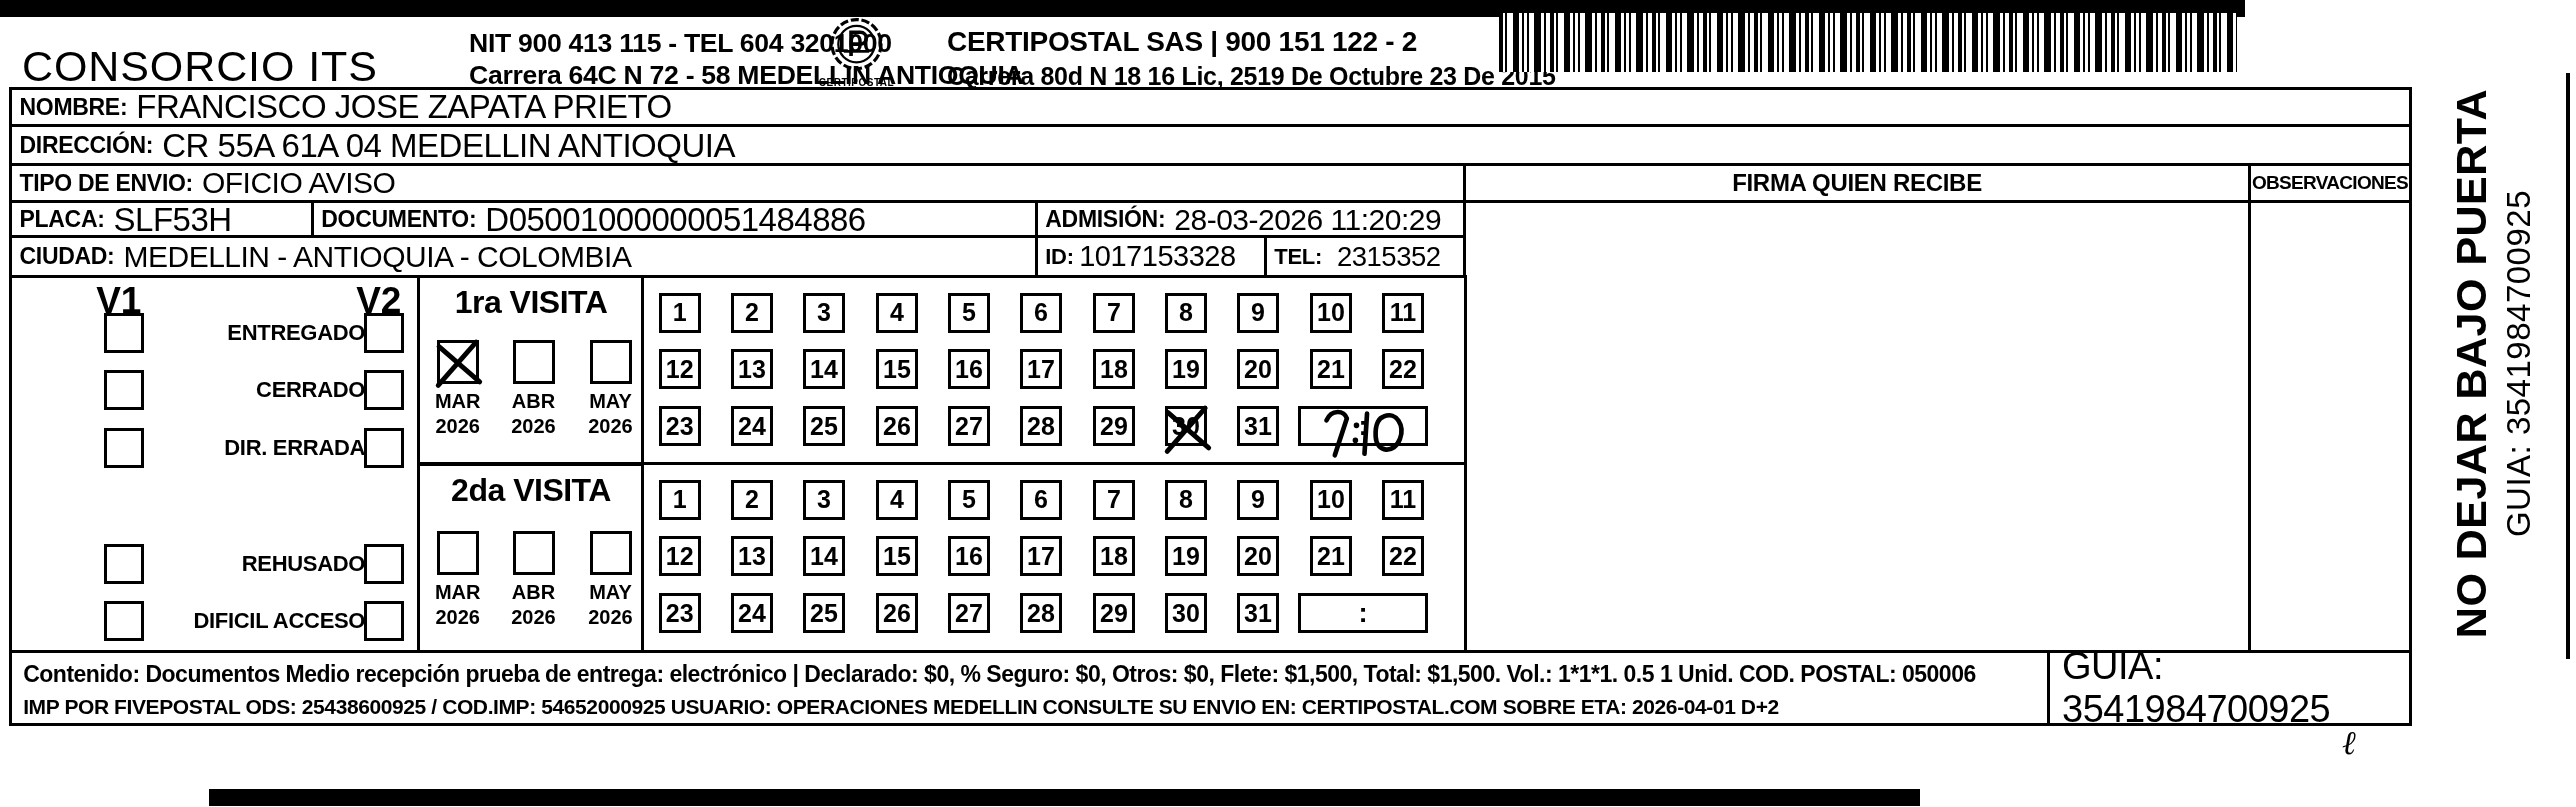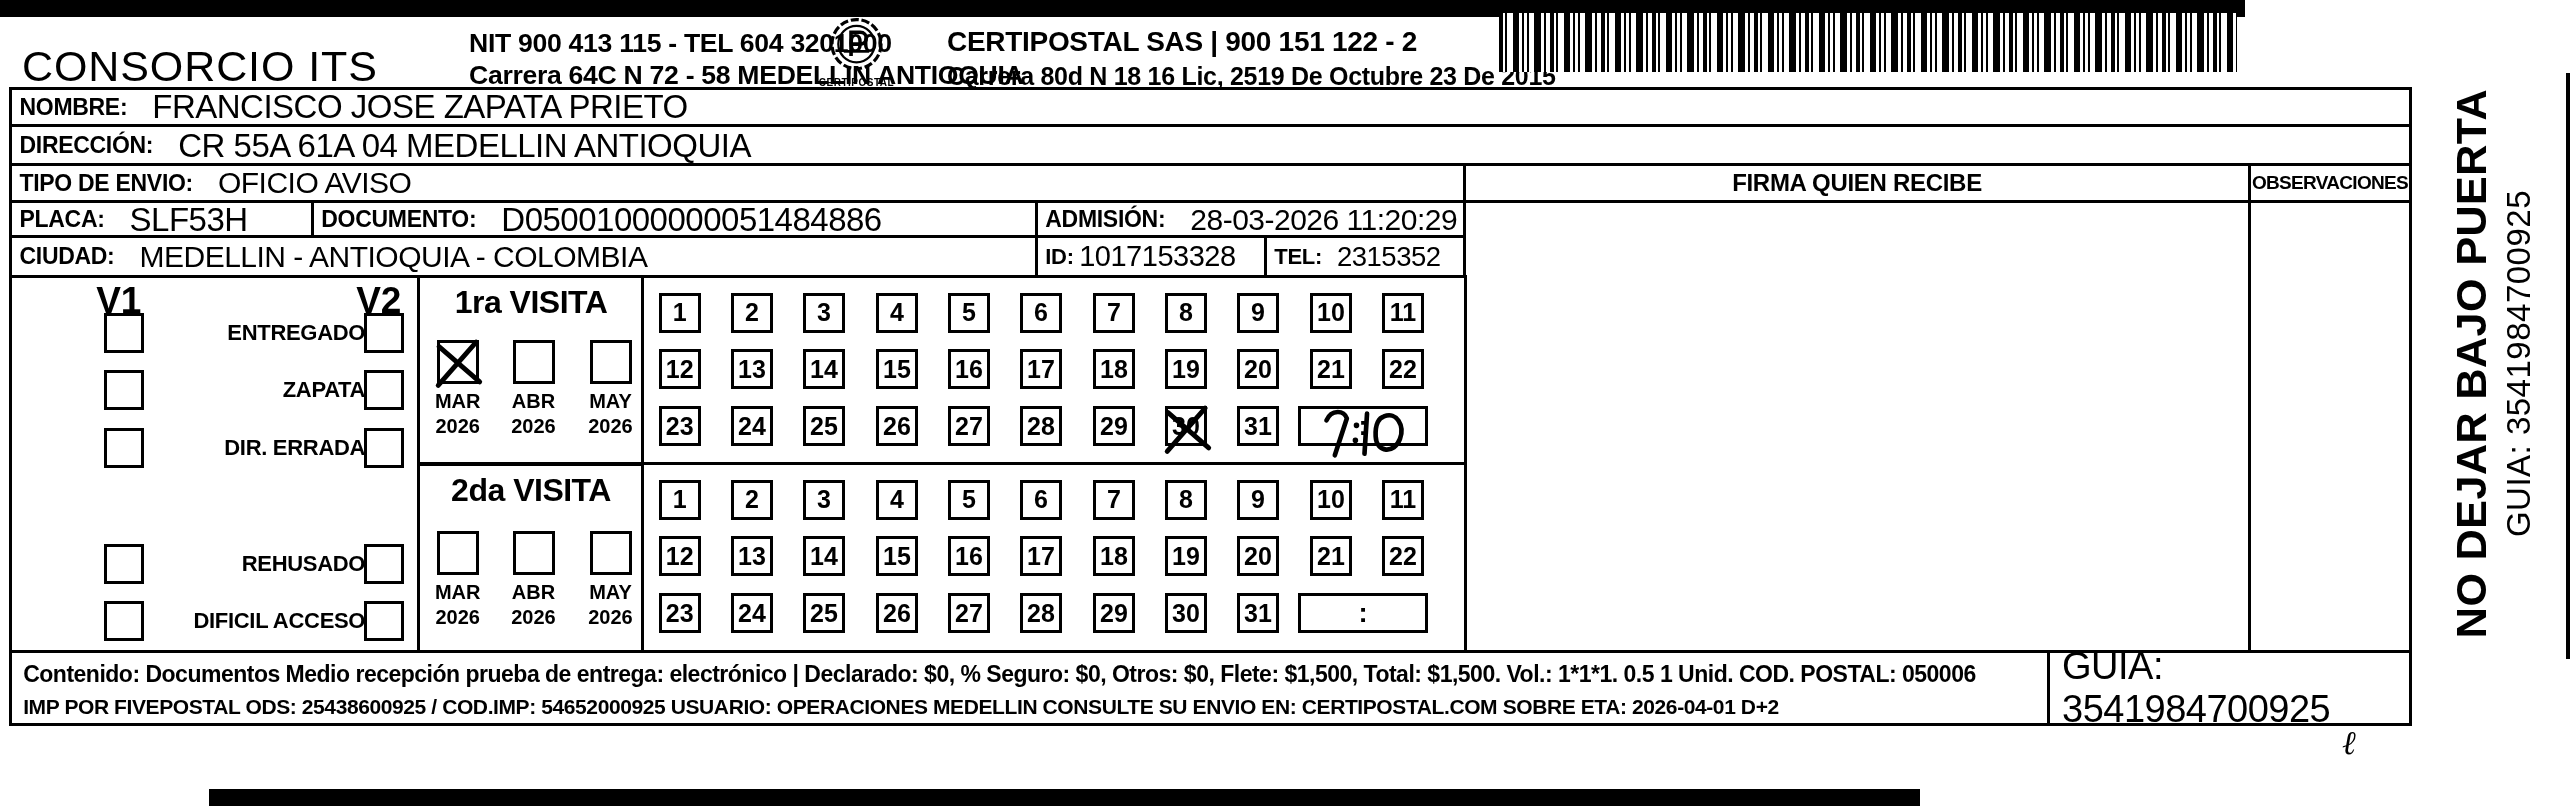--- a/index.html
+++ b/index.html
@@ -1,21 +1,21 @@
 <!DOCTYPE html>
 <html style="font-size:14.7px"><head>
 <meta charset="utf-8">
 <style>
   html,body{margin:0;padding:0;background:#fff;}
   .page{position:relative;width:2576px;height:808px;background:#fff;overflow:hidden;
         font-family:"Liberation Sans",sans-serif;color:#000;}
   .abs{position:absolute;}
   .bar{position:absolute;background:#000;}
   .cell{position:absolute;box-sizing:border-box;border:3.7px solid #000;background:#fff;
-        display:flex;align-items:center;padding:0 7.3px;gap:25px;overflow:hidden;}
+        display:flex;align-items:center;padding:0 7.3px;gap:9px;overflow:hidden;}
   .lbl{font-weight:bold;font-size:23px;letter-spacing:-0.3px;white-space:nowrap;}
   .val{font-size:33px;white-space:nowrap;letter-spacing:-0.5px;}
   .val-sm{font-size:30px;}
   .hdrcell{justify-content:center;padding:12px;}
   .hdrtxt{font-weight:bold;font-size:24px;letter-spacing:-0.3px;white-space:nowrap;}
   .company{font-size:43px;letter-spacing:0.9px;white-space:nowrap;}
   .hmeta{font-weight:bold;font-size:26.6px;white-space:nowrap;letter-spacing:-0.3px;}
   .barcode{position:absolute;background:repeating-linear-gradient(90deg,
      #000 0 3.7px,#fff 3.7px 6.4px,#000 6.4px 8.2px,#fff 8.2px 13.7px,#000 13.7px 20px,#fff 20px 23px,
      #000 23px 25px,#fff 25px 28px,#000 28px 30px,#fff 30px 35px,#000 35px 42px,#fff 42px 45px,
@@ -139,21 +139,21 @@
     <div class="abs" style="left:84px;top:1.8px;font-weight:bold;font-size:37px;">V1</div>
     <div class="abs" style="left:344px;top:1.8px;font-weight:bold;font-size:37px;">V2</div>
     <div class="abs" style="left:0;top:0;width:100%;height:100%;">
         <div class="status-row" style="top: 35px;">
           <span class="cbx" style="position: absolute; left: 92px; top: 0px;"></span>
           <div class="status-lbl">ENTREGADO</div>
           <span class="cbx" style="position: absolute; left: 352px; top: 0px;"></span>
         </div>
         <div class="status-row" style="top: 92px;">
           <span class="cbx" style="position: absolute; left: 92px; top: 0px;"></span>
-          <div class="status-lbl">ZAPATA</div>
+          <div class="status-lbl">CERRADO</div>
           <span class="cbx" style="position: absolute; left: 352px; top: 0px;"></span>
         </div>
         <div class="status-row" style="top: 150px;">
           <span class="cbx" style="position: absolute; left: 92px; top: 0px;"></span>
           <div class="status-lbl">DIR. ERRADA</div>
           <span class="cbx" style="position: absolute; left: 352px; top: 0px;"></span>
         </div>
         <div class="status-row" style="top: 266px;">
           <span class="cbx" style="position: absolute; left: 92px; top: 0px;"></span>
           <div class="status-lbl">REHUSADO</div>

